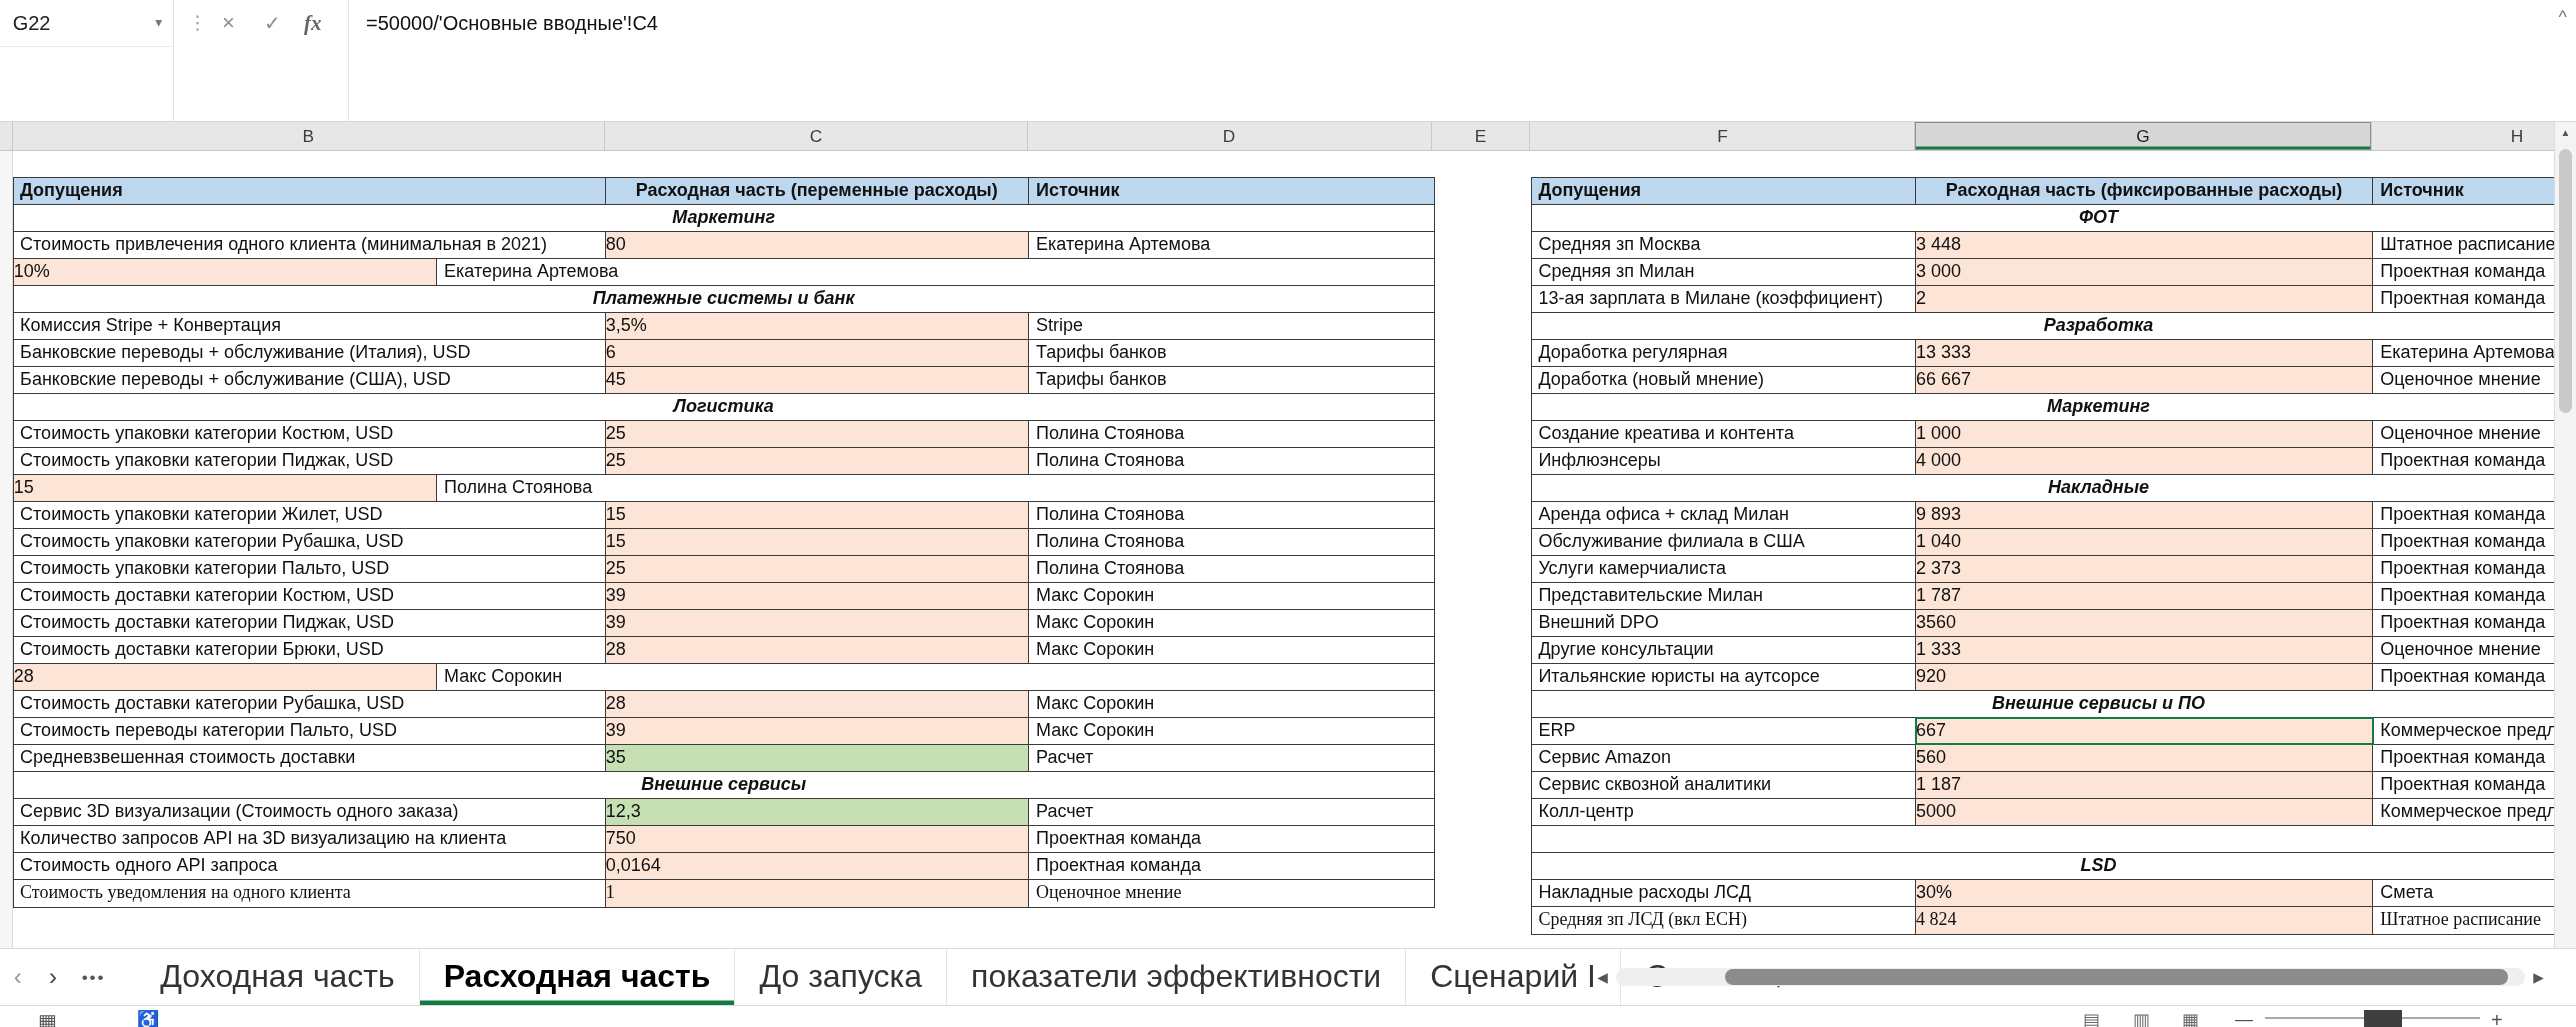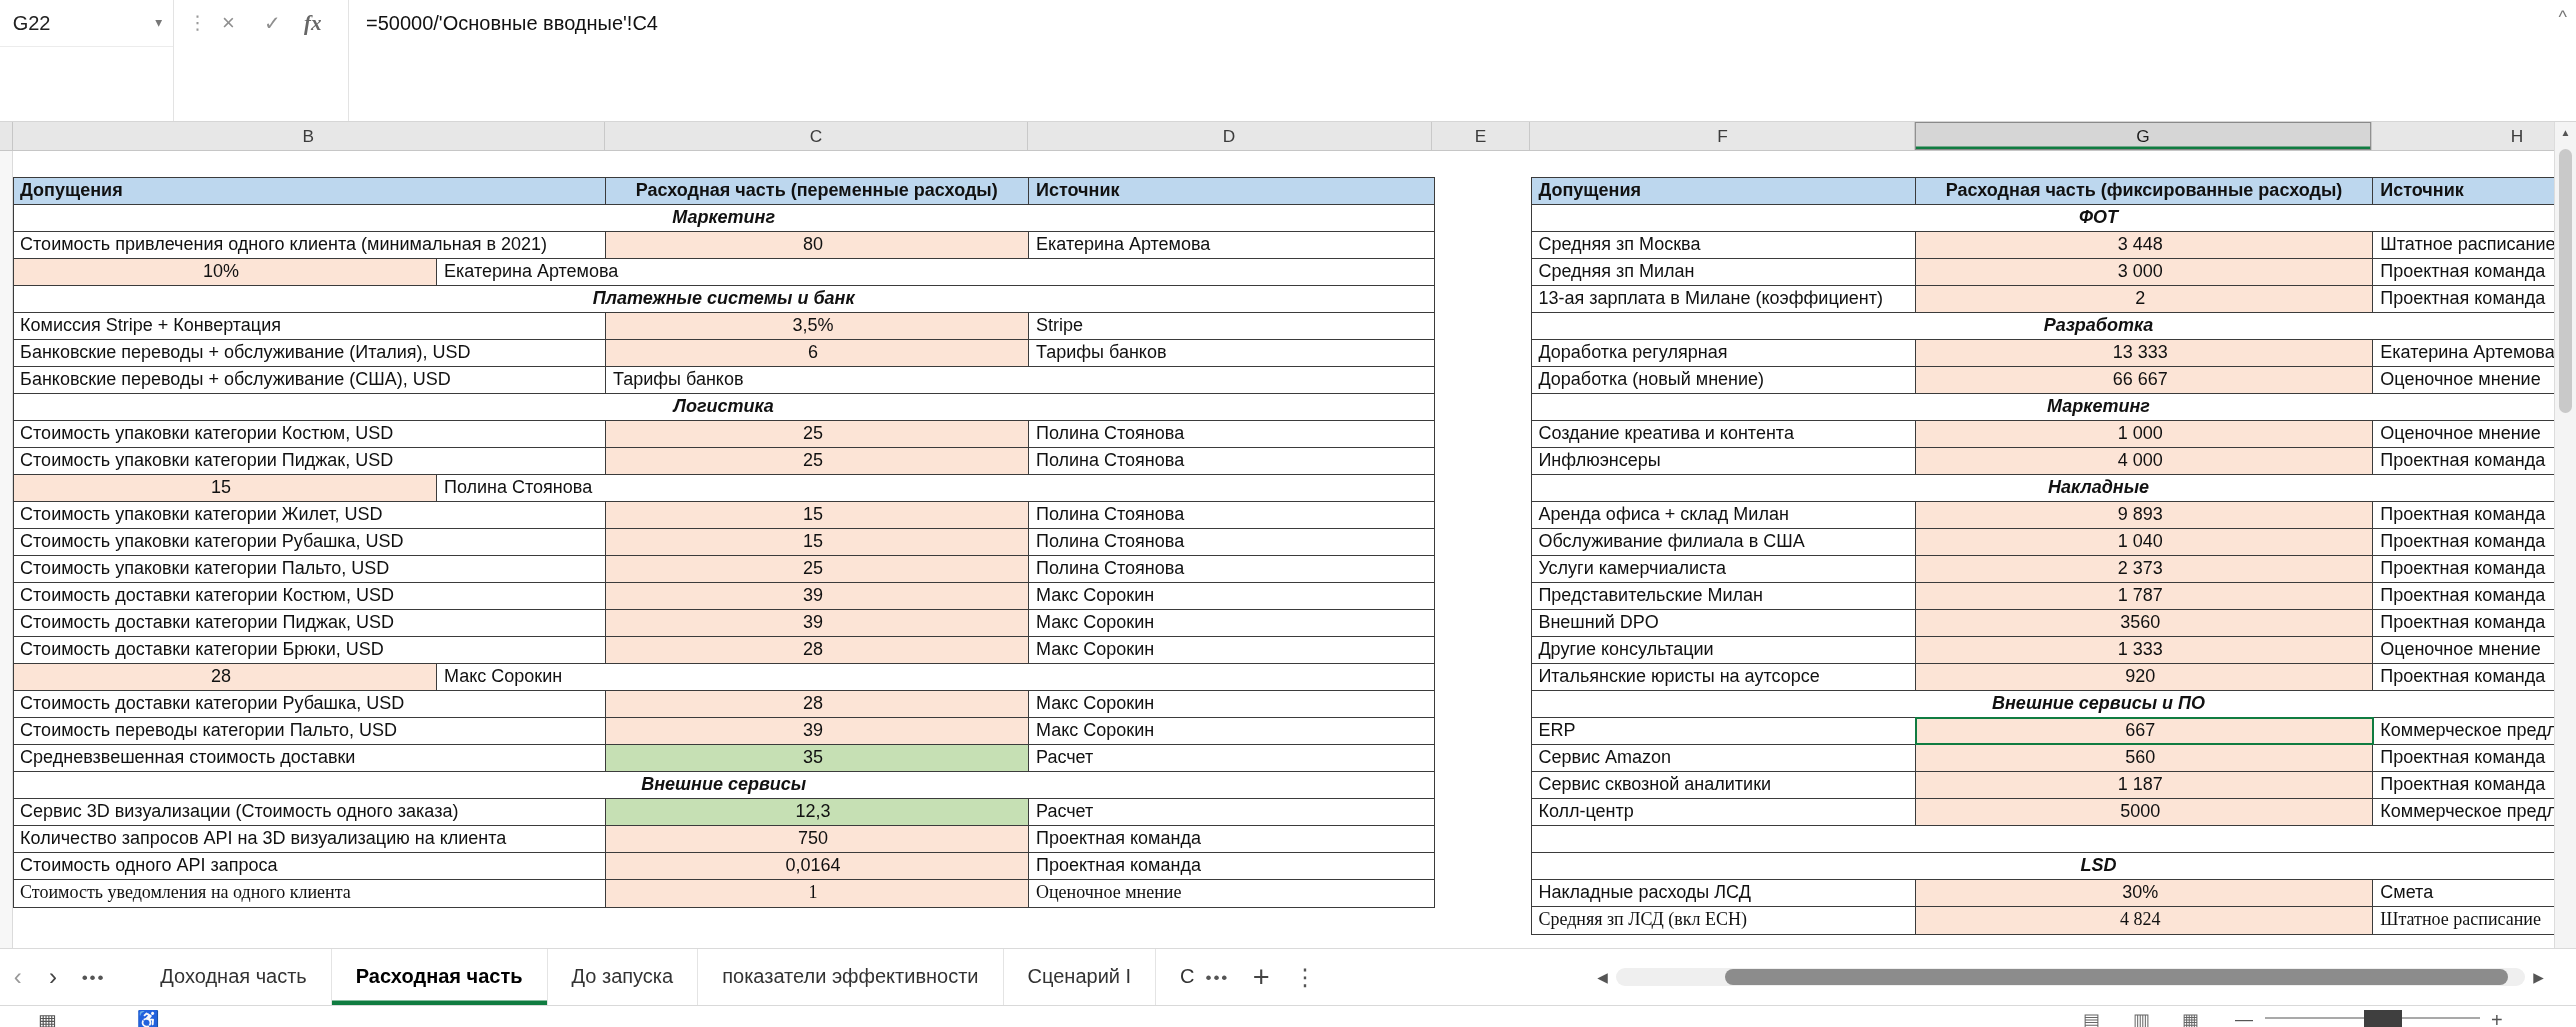--- a/index.html
+++ b/index.html
@@ -36,40 +36,40 @@
   .table-right{left:1531px;width:1133px;}
   .trow{display:flex;height:27px;box-sizing:border-box;border-bottom:0.9px solid #3b3b3b;}
   .trow:last-child{border-bottom:none;font-family:Liberation Serif, serif;}
   .tcell{box-sizing:border-box;height:100%;overflow:hidden;white-space:nowrap;font-size:18px;line-height:25.5px;border-right:0.9px solid #3b3b3b;}
   .table-left .assumption{width:592px;}
   .table-left .value{width:423px;}
   .table-right .assumption{width:384px;}
   .table-right .value{width:457px;}
   .source{flex:1;border-right:none;padding-left:7.3px;}
   .assumption{padding-left:6.4px;}
-  .value{text-align:center;padding-right:7.3px;background:#FCE4D6;}
+  .value{text-align:left;padding-right:7.3px;background:#FCE4D6;}
   .value.green{background:#C6E0B4;}
   .value.sel{outline:2.7px solid #107C41;outline-offset:-1.8px;position:relative;z-index:2;}
   .thead .tcell{background:#BDD7EE;font-weight:bold;}
   .thead .value{text-align:center;padding-right:0;}
   .trow.section .sec,.trow.emptyrow .sec{flex:1;border-right:none;}
   .trow.section .sec{text-align:center;font-weight:bold;font-style:italic;}
   
   .vscroll{position:absolute;left:2554px;top:122px;width:22px;height:826px;background:#F4F4F4;border-left:0.9px solid #DCDCDC;box-sizing:border-box;z-index:5;}
   .vs-up{position:absolute;top:4.6px;left:0;width:21px;text-align:center;font-size:10px;color:#555;}
   .vs-thumb{position:absolute;left:3.6px;top:27px;width:13.7px;height:264px;background:#C9C9C9;border-radius:7.3px;}
   
   .tabbar{position:absolute;left:0;top:948px;width:2576px;height:57px;background:#fff;border-top:0.9px solid #DADADA;box-sizing:border-box;display:flex;align-items:stretch;z-index:6;}
   .navbtn{line-height:56px;padding:0 13.7px;font-size:24px;color:#444;}
   .navbtn.first{color:#999;}
   .navbtn.dots{font-size:17.3px;letter-spacing:1.8px;color:#555;padding:0 11px;}
   .navbtn.add{font-size:29px;color:#444;padding:0 12.7px;}
   .navbtn.menu{font-size:23px;color:#555;padding:0 11px;}
   .tabs{display:flex;margin-left:20px;}
-  .tab{line-height:54px;padding:0 24px;font-size:20px;color:#333;border-left:0.9px solid #E4E4E4;white-space:nowrap;}
+  .tab{line-height:54px;padding:0 24px;font-size:32px;color:#333;border-left:0.9px solid #E4E4E4;white-space:nowrap;}
   .tab:first-child{border-left:none;}
   .tab.active{font-weight:bold;color:#000;box-shadow:inset 0 -4.6px 0 #107C41;}
   .tab.clipped{max-width:51px;overflow:hidden;padding-right:0;}
   .hscroll{position:absolute;left:1589px;top:0;width:963px;height:56px;display:flex;align-items:center;}
   .hs-arrow{font-size:13.7px;color:#555;padding:0 8.2px;}
   .hs-track{flex:1;height:18px;background:#EFEFEF;border-radius:9px;position:relative;}
   .hs-thumb{position:absolute;left:109px;top:0.9px;width:783px;height:16.4px;background:#8C8C8C;border-radius:8.2px;}
   
   .statusbar{position:absolute;left:0;top:1005px;width:2576px;height:22px;background:#fff;border-top:0.9px solid #D9D9D9;box-sizing:border-box;overflow:hidden;z-index:6;}
   .sb-icon{position:absolute;top:2.7px;font-size:20px;color:#555;}
@@ -140,20 +140,21 @@
         <div class="tcell value">3,5%</div>
         <div class="tcell source">Stripe</div>
       </div>
       <div class="trow">
         <div class="tcell assumption">Банковские переводы + обслуживание (Италия), USD</div>
         <div class="tcell value">6</div>
         <div class="tcell source">Тарифы банков</div>
       </div>
       <div class="trow">
         <div class="tcell assumption">Банковские переводы + обслуживание (США), USD</div>
+        <div class="tcell value">45</div>
         <div class="tcell source">Тарифы банков</div>
       </div>
       <div class="trow section">
         <div class="tcell sec">Логистика</div>
       </div>
       <div class="trow">
         <div class="tcell assumption">Стоимость упаковки категории Костюм, USD</div>
         <div class="tcell value">25</div>
         <div class="tcell source">Полина Стоянова</div>
       </div>

